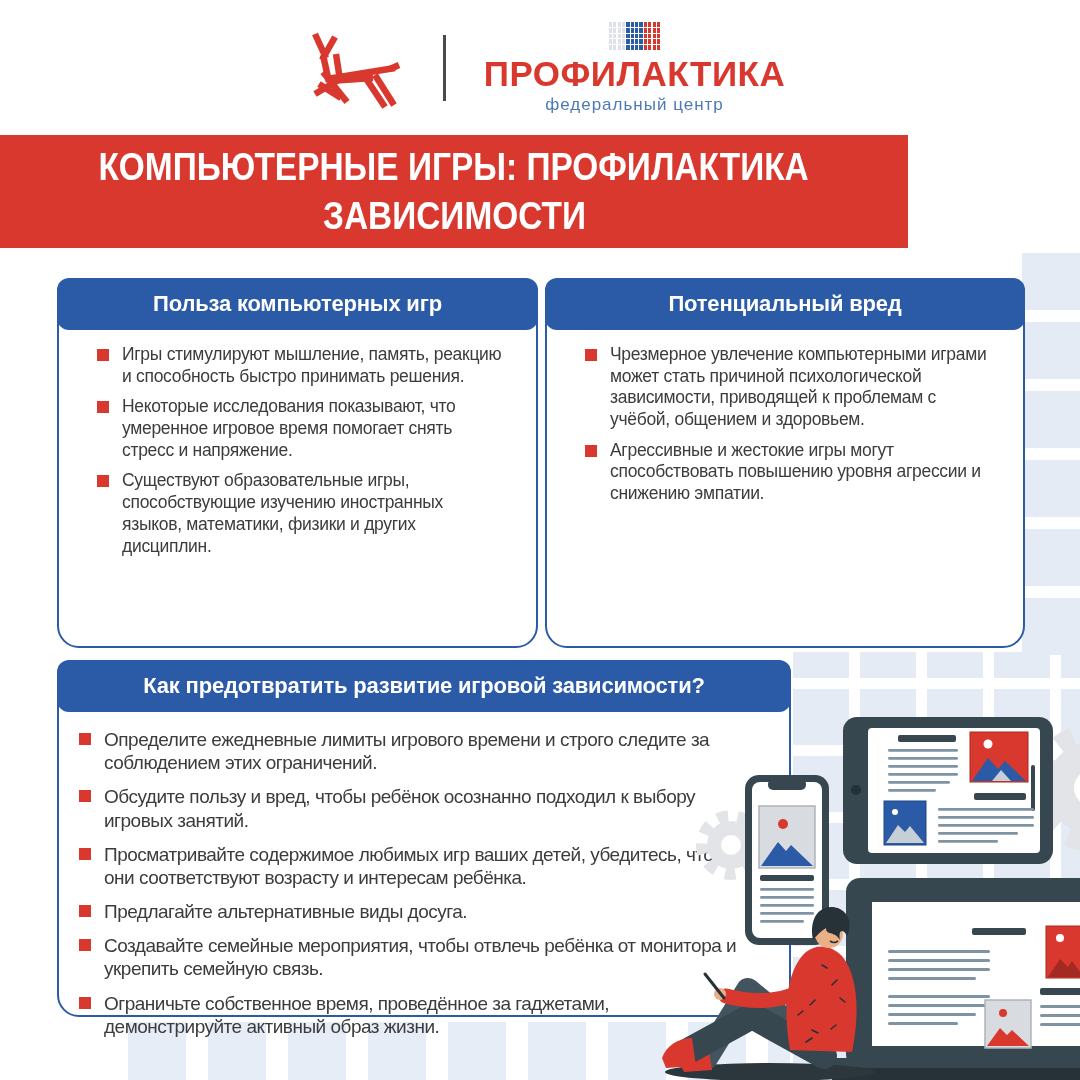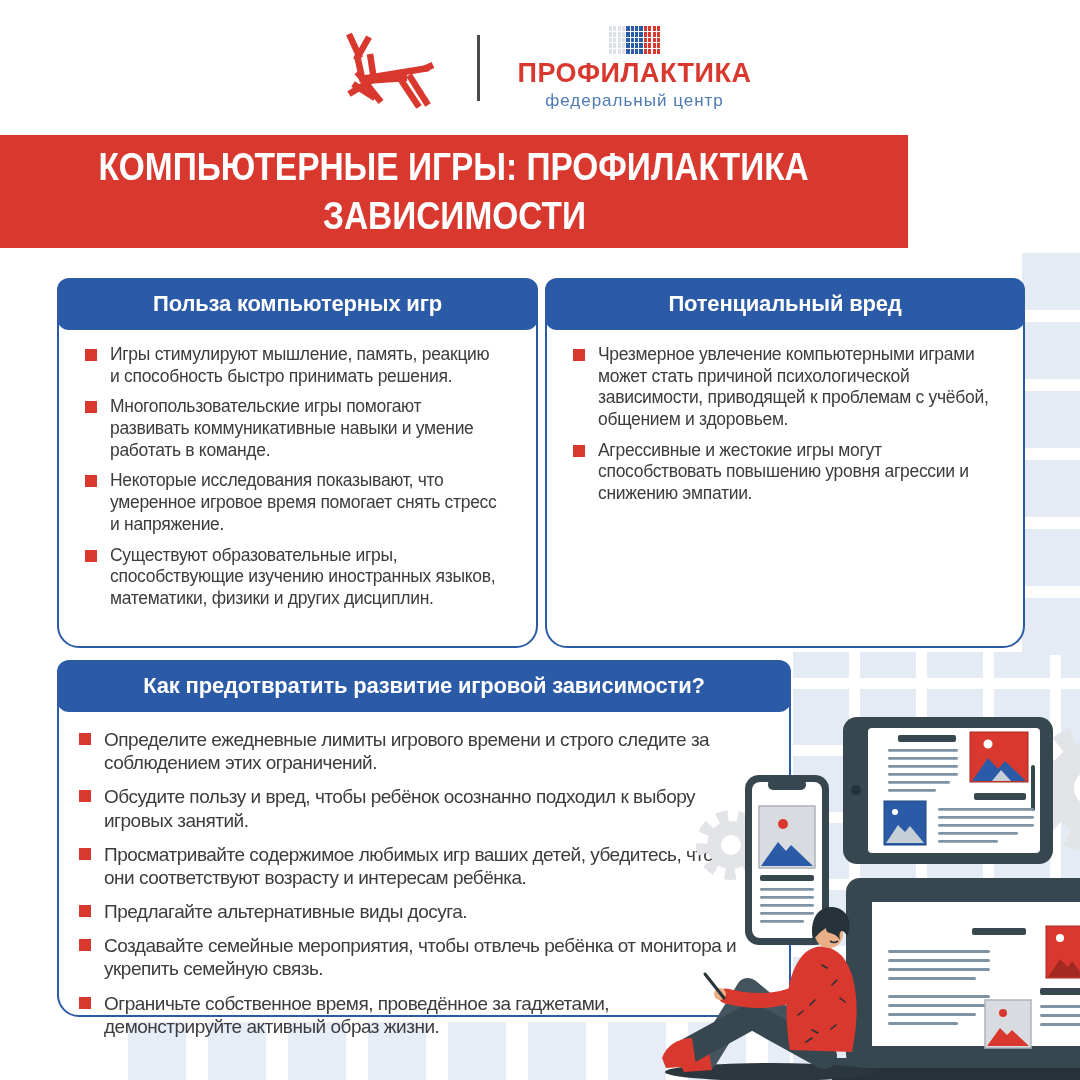--- a/index.html
+++ b/index.html
@@ -10,21 +10,21 @@
     color:#3c3c3e;
   }
   
   .header{position:absolute;left:0;top:0;width:1080px;height:135px;background:#fff;
     display:flex;align-items:center;justify-content:center;gap:38px;}
   .brand-icon{width:110px;height:82px;}
   .brand-divider{width:3px;height:66px;background:#4a4a4a;}
   .logo{display:flex;flex-direction:column;align-items:center;}
   .logo-grid{display:grid;grid-template-columns:repeat(12,3.2px);grid-auto-rows:4.6px;gap:1.2px;margin-bottom:6px;}
   .logo-grid div{width:3.2px;height:4.6px;}
-  .logo-title{font-size:27px;font-weight:bold;color:#d9382f;letter-spacing:.5px;line-height:1;}
+  .logo-title{font-size:35px;font-weight:bold;color:#d9382f;letter-spacing:.5px;line-height:1;}
   .logo-subtitle{font-size:17px;color:#4d79b5;letter-spacing:1px;margin-top:5px;line-height:1;}
   
   .banner{position:absolute;left:0;top:135px;width:908px;height:113px;background:#d9382f;
     display:flex;flex-direction:column;align-items:center;justify-content:center;}
   .banner-line{color:#fff;font-weight:bold;font-size:38px;line-height:49px;letter-spacing:0;
     transform:scaleX(.88);transform-origin:center;white-space:nowrap;}
   
   .bg-col-right{position:absolute;left:1022px;top:253px;width:58px;height:412px;
     background:repeating-linear-gradient(180deg,#e4ebf5 0 57px,transparent 57px 69px);}
   .bg-grid{position:absolute;left:793px;top:652px;width:287px;height:428px;
@@ -34,21 +34,21 @@
   .bg-bars-bottom{position:absolute;left:128px;top:1022px;width:662px;height:58px;
     background:repeating-linear-gradient(90deg,#e7edf6 0 58px,transparent 58px 80px);}
   
   .card{position:absolute;background:#fff;border:2px solid #2b5aa7;border-radius:22px;box-sizing:border-box;}
   .card-benefits{left:57px;top:278px;width:481px;height:370px;}
   .card-harm{left:545px;top:278px;width:480px;height:370px;}
   .card-prevention{left:57px;top:660px;width:734px;height:357px;}
   .card-pill{margin:-2px -2px 0 -2px;height:52px;background:#2b5aa7;border-radius:12px;
     display:flex;align-items:center;justify-content:center;}
   .card-pill span{color:#fff;font-weight:bold;font-size:22px;letter-spacing:-.2px;}
-  .card ul{list-style:none;margin:0;padding:14px 26px 0 26px;}
+  .card ul{list-style:none;margin:0;padding:14px 26px 0 38px;}
   .card li{display:flex;gap:13px;margin-bottom:9px;}
   .bullet{flex:0 0 12px;width:12px;height:12px;background:#d9382f;margin-top:5px;}
   .card-benefits li,.card-harm li{font-size:17.5px;line-height:1.24;letter-spacing:-.3px;}
   .card-benefits ul{padding-right:34px;}
   .card-harm ul{padding-right:24px;}
   .card-prevention ul{padding:16px 48px 0 20px;}
   .card-prevention li{font-size:19px;line-height:1.22;letter-spacing:-.5px;margin-bottom:11px;}
   
   .illustration{position:absolute;left:640px;top:640px;width:440px;height:440px;}
 </style>
@@ -154,24 +154,20 @@
     <div class="card-pill">
       <span>Польза компьютерных игр</span>
     </div>
     <ul>
       <li>
           <span class="bullet"></span>
           <span>Игры стимулируют мышление, память, реакцию и способность быстро принимать решения.</span>
         </li>
       <li>
           <span class="bullet"></span>
-          <span>Многопользовательские игры помогают развивать коммуникативные навыки и умение работать в команде.</span>
-        </li>
-      <li>
-          <span class="bullet"></span>
           <span>Некоторые исследования показывают, что умеренное игровое время помогает снять стресс и напряжение.</span>
         </li>
       <li>
           <span class="bullet"></span>
           <span>Существуют образовательные игры, способствующие изучению иностранных языков, математики, физики и других дисциплин.</span>
         </li>
     </ul>
   </section>
 
   <section class="card card-harm">

